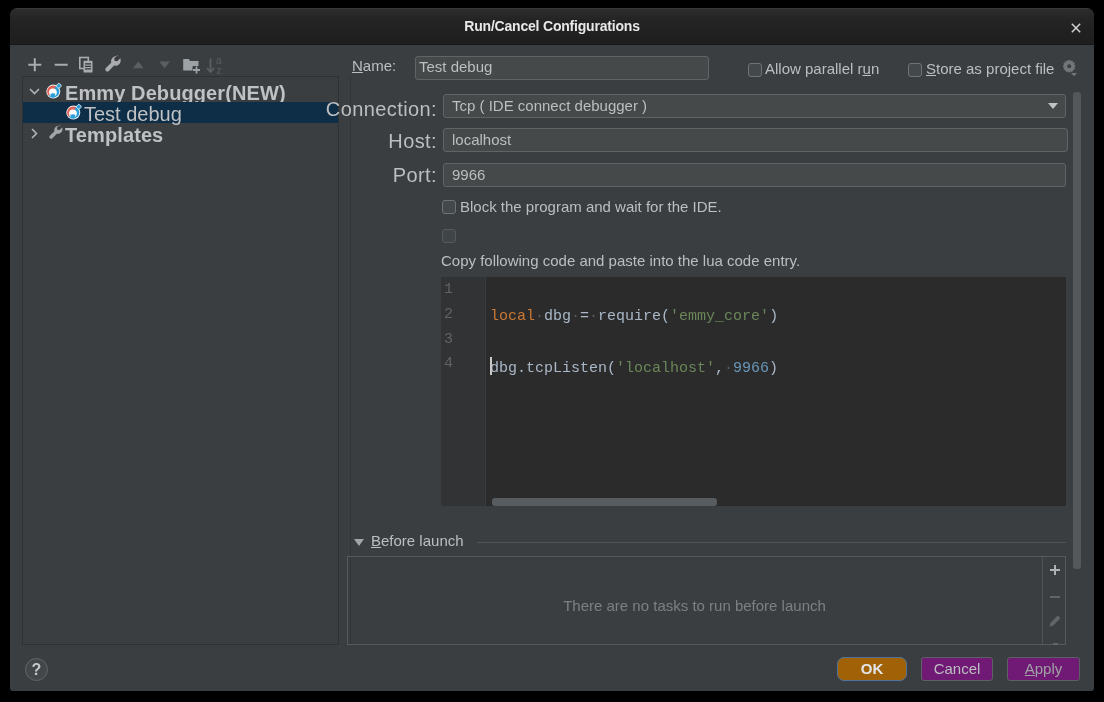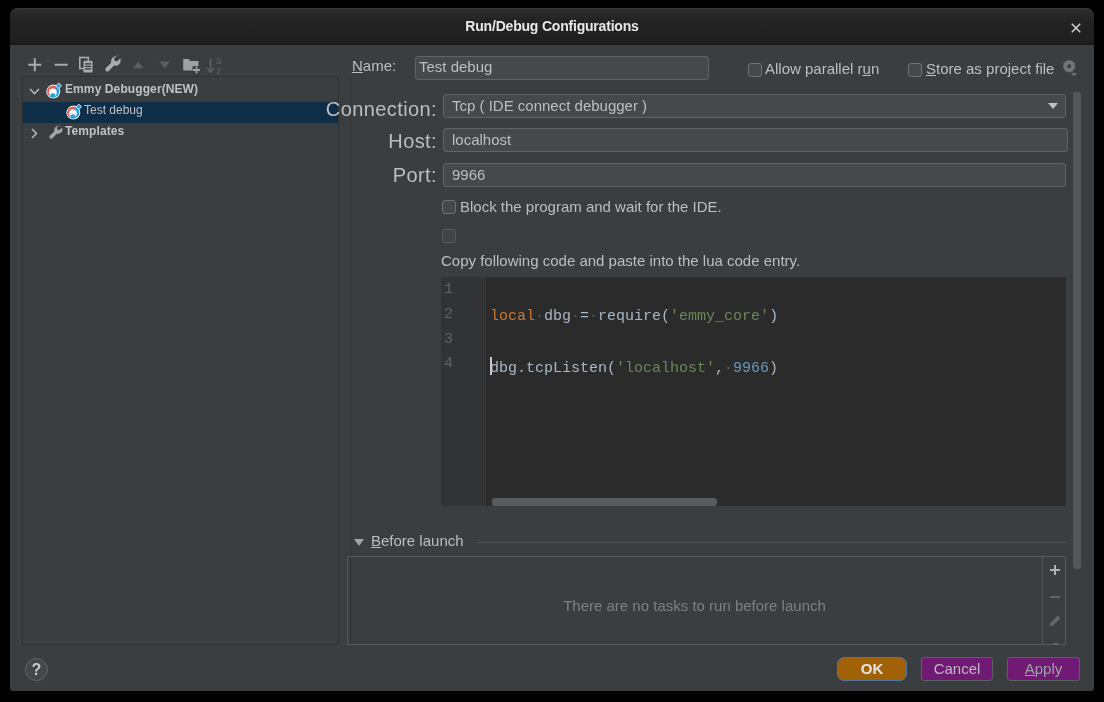--- a/index.html
+++ b/index.html
@@ -20,21 +20,21 @@
   .field { position:absolute; background:#45494a; border:1px solid #616466; border-radius:3px;
     color:#bcbec0; font-size:15px; line-height:20px; padding:1px 0 0 8px; white-space:nowrap; }
   .cb { position:absolute; width:14px; height:14px; background:#43494b;
     border:1px solid #6f7375; border-radius:3px; }
   .cb.dis { border-color:#55595b; background:#404547; }
   
   #treepanel { position:absolute; left:12px; top:68px; width:317px; height:569px;
     border:1px solid #2e3133; }
   .trow { position:absolute; left:0px; width:315px; height:21px; }
   .sel { background:#0e2d47; }
-  .ttext { position:absolute; top:0.5px; color:#bfc1c3; font-size:12px; white-space:nowrap; }
+  .ttext { position:absolute; top:0.5px; color:#bfc1c3; font-size:20px; white-space:nowrap; }
   .bold { font-weight:bold; letter-spacing:0.1px; }
   
   #editor { position:absolute; left:431px; top:269px; width:625px; height:229px;
     background:#2b2b2b; overflow:hidden; }
   #gutter { position:absolute; left:0; top:0; width:45px; height:229px; background:#313335; border-right:1px solid #3a3c3e; }
   .lnum { position:absolute; left:3px; color:#606366;
     font-family:"Liberation Mono", monospace; font-size:15px; }
   .cline { position:absolute; left:49px; color:#a9b7c6;
     font-family:"Liberation Mono", monospace; font-size:15px; white-space:pre; }
   .kw { color:#cb7832; } .str { color:#6a8759; } .num { color:#6897bb; }
@@ -42,21 +42,21 @@
   
   .btn { position:absolute; height:24px; border-radius:3px; font-size:15px;
     text-align:center; line-height:22px; color:#bcbec0;
     background:#701a75; border:1px solid #5e6163; }
   svg { position:absolute; }
 </style>
 </head>
 <body>
 <div id="dialog">
   <div id="titlebar">
-    <div id="title">Run/Debug Configurations</div>
+    <div id="title">Run/Cancel Configurations</div>
     <svg width="10" height="10" style="left:1061px; top:14px;" viewBox="0 0 10 10">
         <path d="M0.8 0.8L9.2 9.2M9.2 0.8L0.8 9.2" stroke="#d2d2d2" stroke-width="1.5"></path>
       </svg>
   </div>
 
   <svg id="tb-icons" style="left:18px; top:47px;" width="220" height="22" viewBox="0 0 220 22">
     <g stroke="#a9abad" stroke-width="2" fill="none">
       <path d="M6.8 3.2v13M.3 9.7h13"></path>
       <path d="M26.7 9.7h13"></path>
     </g>

